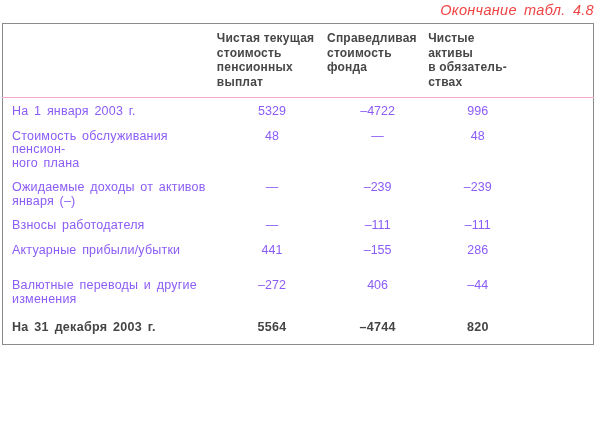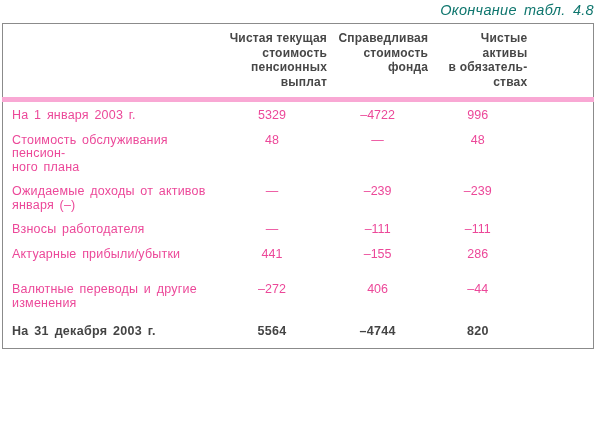--- a/index.html
+++ b/index.html
@@ -13,21 +13,21 @@
     position: relative;
   }
   .page { width: 600px; height: 443px; padding-top: 2px; }
 
   .caption {
     width: 594px;
     text-align: right;
     font-style: italic;
     font-size: 14.5px;
     line-height: 17px;
-    color: #0f766e;
+    color: #ef4444;
     letter-spacing: 0.3px;
     word-spacing: 3px;
   }
 
   table.fin {
     margin-left: 2px;
     margin-top: 4px;
     width: 592px;
     border-collapse: collapse;
     table-layout: fixed;
@@ -37,35 +37,35 @@
   col.c-v1     { width: 110px; }
   col.c-v2     { width: 101px; }
   col.c-v3     { width: 99px;  }
   col.c-filler { width: 66px;  }
 
   thead th {
     font-weight: bold;
     font-size: 12px;
     line-height: 14.5px;
     color: #474747;
-    text-align: right;
+    text-align: left;
     vertical-align: top;
     padding-top: 7px;
     padding-bottom: 8px;
     white-space: pre-line;
     letter-spacing: 0.2px;
-    border-bottom: 5px solid #f9a8d4;
+    border-bottom: 1px solid #f9a8d4;
   }
 
   tbody td {
     font-size: 12.5px;
     line-height: 13.5px;
     vertical-align: top;
     padding-top: 11px;
-    color: #ec4899;
+    color: #8b5cf6;
   }
   td.label {
     padding-left: 9px;
     padding-right: 4px;
     white-space: pre-line;
     letter-spacing: 0.2px;
     word-spacing: 2px;
     text-align: left;
   }
   td.val { text-align: center; }

